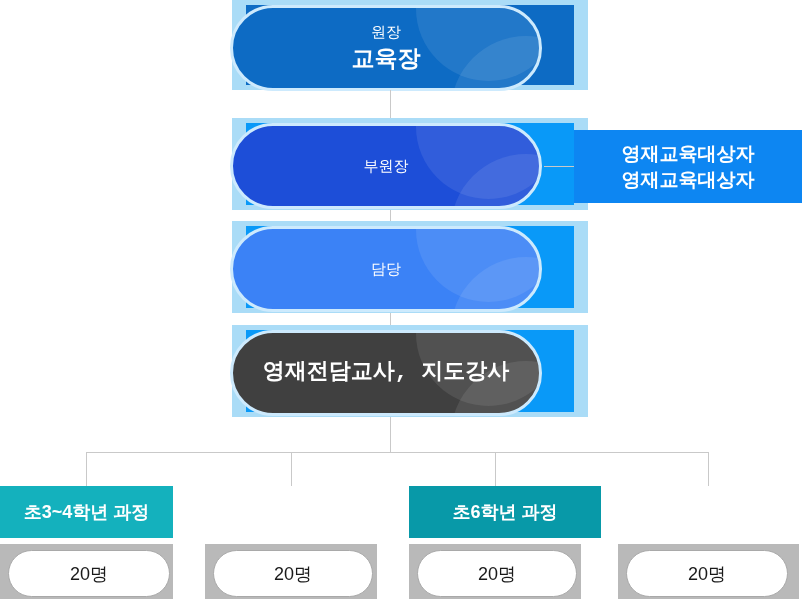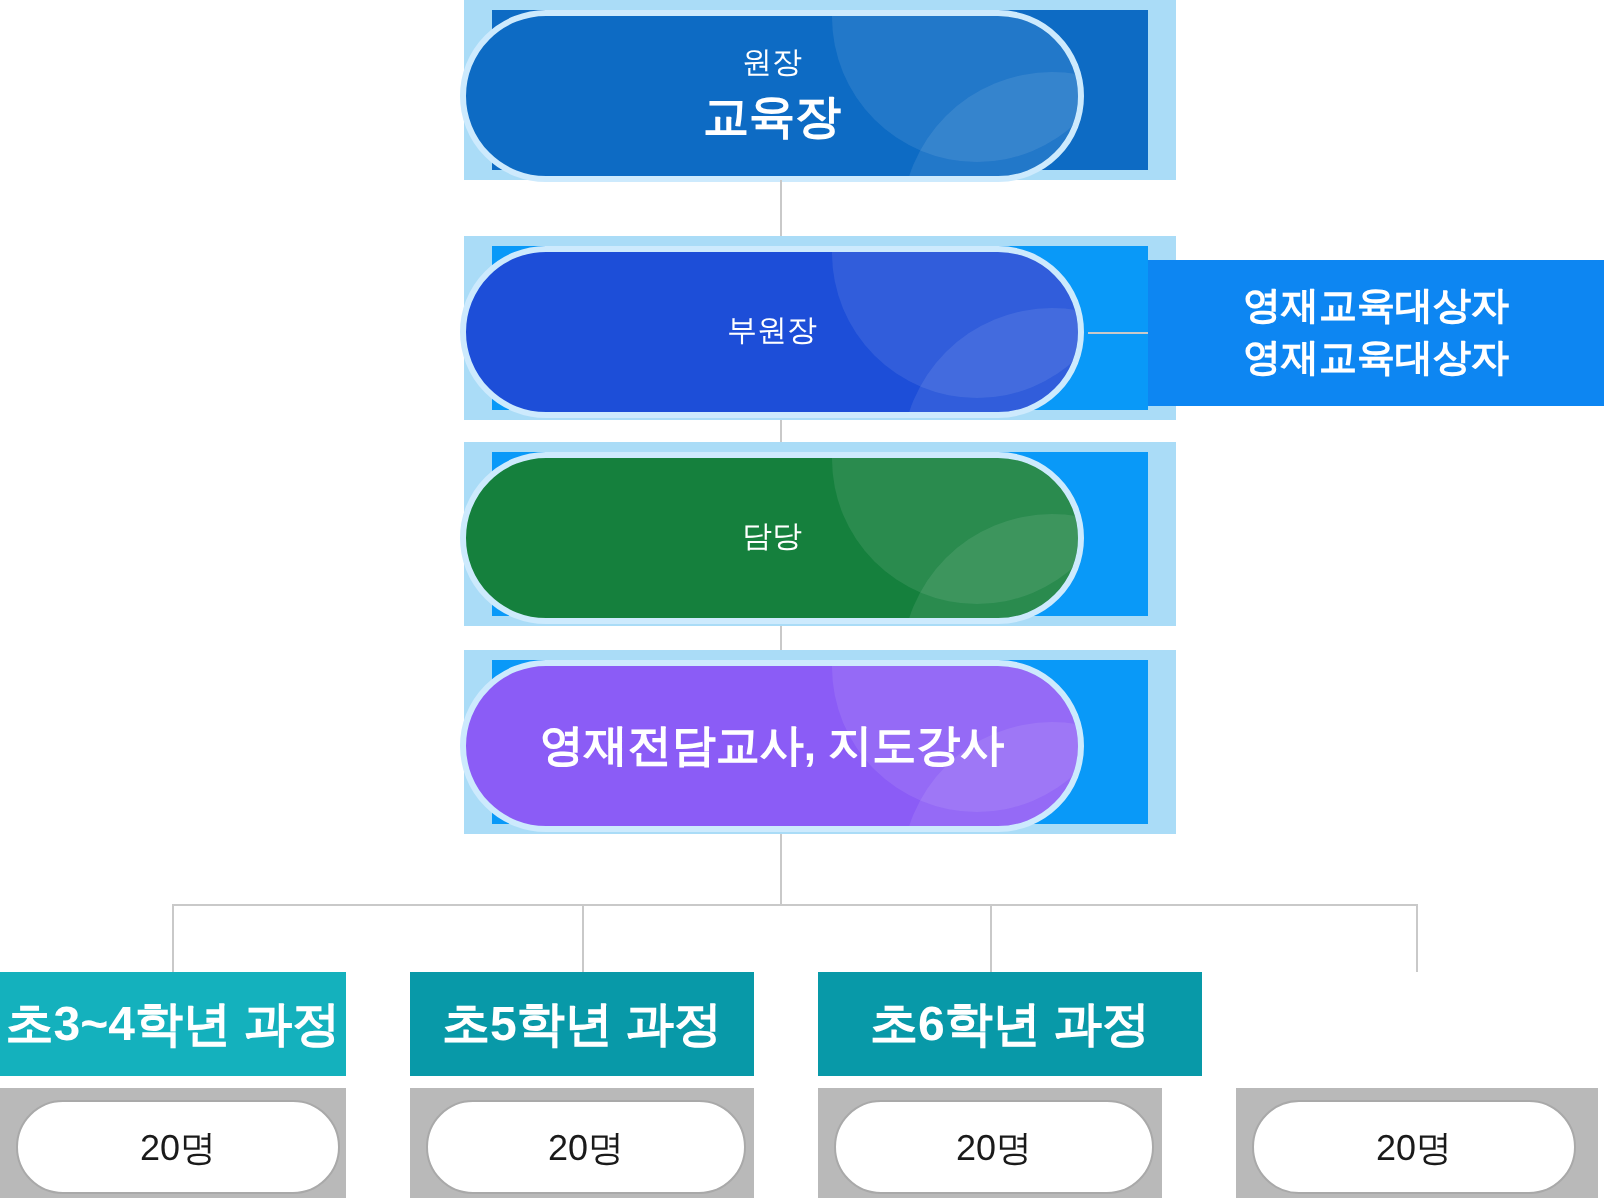--- a/index.html
+++ b/index.html
@@ -31,21 +31,21 @@
   .committee{
     position:absolute;left:574px;top:130px;width:228px;height:73px;
     display:flex;flex-direction:column;align-items:center;justify-content:center;
     color:#fff;font-size:19px;font-weight:bold;line-height:1.32;text-align:center;
   }
   .committee span{display:block;}
   
   .course-header{
     position:absolute;top:486px;height:52px;
     display:flex;align-items:center;justify-content:center;
-    color:#fff;font-size:24px;font-weight:bold;text-align:center;
+    color:#fff;font-size:18px;font-weight:bold;text-align:center;
   }
   .capacity-strip{position:absolute;top:544px;height:56px;background:#b9b9b9;}
   .capacity-pill{
     position:absolute;top:550px;height:45px;background:#fff;border:1px solid #a9a9a9;
     border-radius:24px;display:flex;align-items:center;justify-content:center;
     font-size:18px;font-weight:500;color:#1a1a1a;
   }
 </style>
 </head>
 <body>
@@ -77,32 +77,32 @@
 
   <div class="hline" style="left:544px;top:166px;width:30px;"></div>
   <div class="committee" style="background: rgb(13, 134, 242);">
     <span>영재교육대상자</span>
     <span>영재교육대상자</span>
   </div>
 
   <div class="node" style="top:221px;">
     <div class="node-bg"></div>
     <div class="node-sq" style="background: rgb(9, 153, 248);"></div>
-    <div class="pill" style="background: #15803d;">
+    <div class="pill" style="background: #3b82f6;">
       <div class="deco deco1"></div>
       <div class="deco deco2"></div>
       <div class="role">담당</div>
     </div>
   </div>
   <div class="vline" style="left:390px;top:313px;height:12px;"></div>
 
   <div class="node" style="top:325px;">
     <div class="node-bg"></div>
     <div class="node-sq" style="background: rgb(9, 153, 248);"></div>
-    <div class="pill" style="background: #8b5cf6;">
+    <div class="pill" style="background: #404040; font-family: Liberation Mono, monospace;">
       <div class="deco deco1"></div>
       <div class="deco deco2"></div>
       <div class="title only">영재전담교사, 지도강사</div>
     </div>
   </div>
 
   <div class="vline" style="left:390px;top:417px;height:35px;"></div>
   <div class="hline" style="left:86px;top:452px;width:622px;"></div>
   <div class="vline" style="left:86px;top:452px;height:34px;"></div>
   <div class="vline" style="left:291px;top:452px;height:34px;"></div>
@@ -110,23 +110,20 @@
   <div class="vline" style="left:708px;top:452px;height:34px;"></div>
 
   <div class="course-header" style="left: 0px; width: 173px; background: rgb(20, 177, 189);">
     <span>초3~4학년 과정</span>
   </div>
   <div class="capacity-strip" style="left:0;width:173px;"></div>
   <div class="capacity-pill" style="left:8px;width:160px;">
     <span>20명</span>
   </div>
 
-  <div class="course-header" style="left: 205px; width: 172px; background: rgb(8, 153, 168);">
-    <span>초5학년 과정</span>
-  </div>
   <div class="capacity-strip" style="left:205px;width:172px;"></div>
   <div class="capacity-pill" style="left:213px;width:158px;">
     <span>20명</span>
   </div>
 
   <div class="course-header" style="left: 409px; width: 192px; background: rgb(8, 153, 168);">
     <span>초6학년 과정</span>
   </div>
   <div class="capacity-strip" style="left:409px;width:172px;"></div>
   <div class="capacity-pill" style="left:417px;width:158px;">

